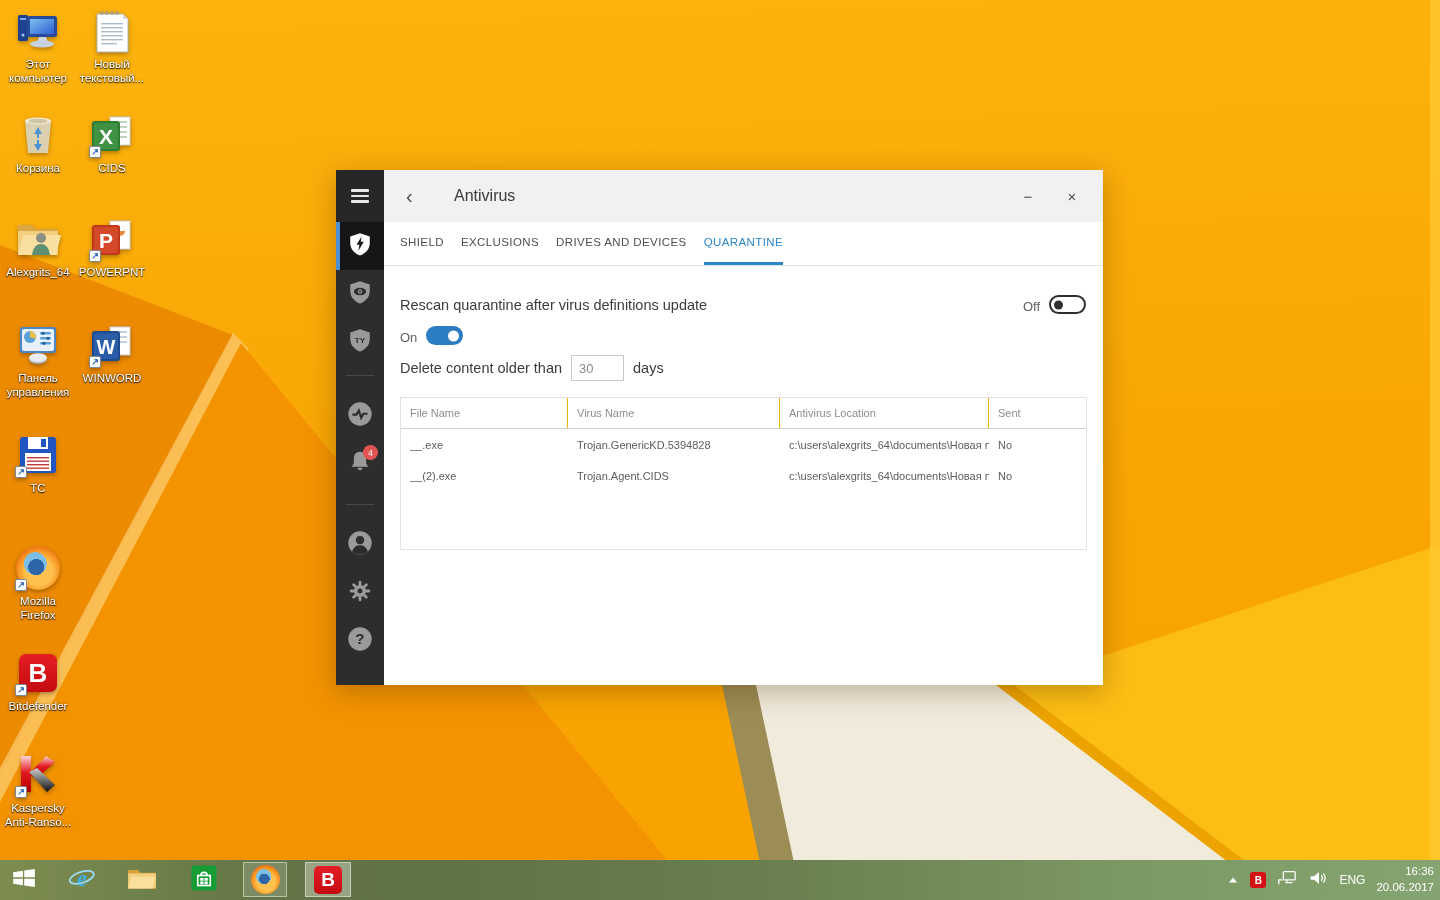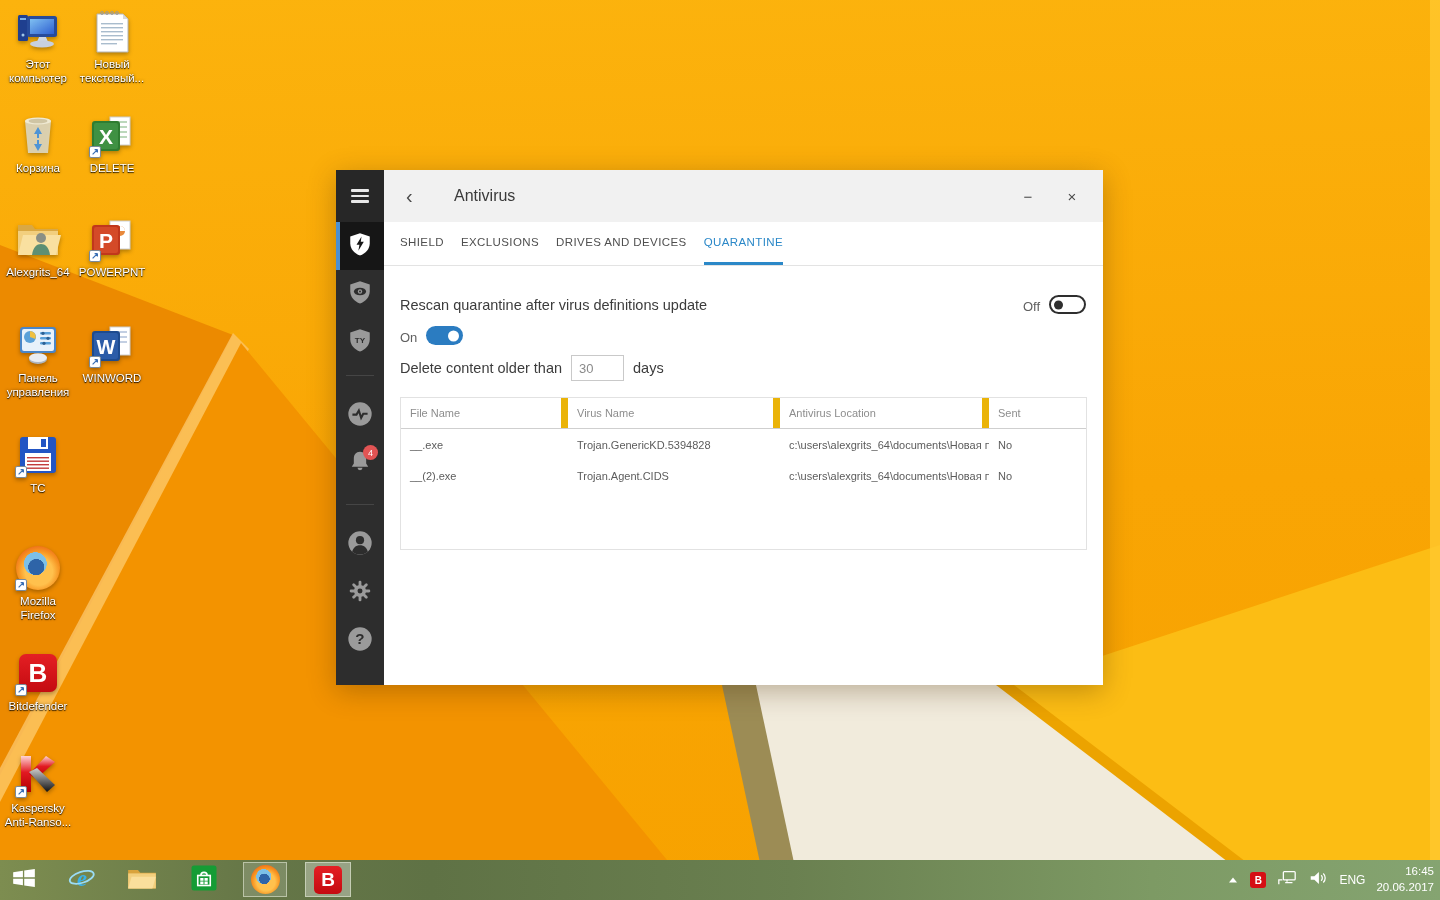--- a/index.html
+++ b/index.html
@@ -68,21 +68,21 @@
                     width:9px;height:9px;border-radius:50%;background:#2e2e2e}
   .toggle.on{background:#2b7cc1}
   .toggle.on .knob{position:absolute;right:4px;top:50%;transform:translateY(-50%);
                    width:11px;height:11px;border-radius:50%;background:#fff}
   .delrow{display:flex;align-items:center;gap:9px;height:34px;padding-left:16px;
           font-size:14.5px;color:#3c3c3c}
   .dayinput{width:44px;height:24px;border:1px solid #c9c9c9;font-size:13px;color:#8a8a8a;
             display:flex;align-items:center;padding-left:7px;box-sizing:content-box}
   .tblwrap{margin:12px 16px 0;border:1px solid #e2e2e2;height:153px;box-sizing:border-box}
   .thead{display:flex;height:30px;border-bottom:1px solid #cfcfcf;color:#8d8d8d;font-size:11px}
-  .th{display:flex;align-items:center;padding-left:9px;border-right:7px solid #eab308;box-sizing:border-box}
+  .th{display:flex;align-items:center;padding-left:9px;border-right:1px solid #eab308;box-sizing:border-box}
   .th:last-child{border-right:none}
   .c1{width:167px;flex:none}.c2{width:212px;flex:none}.c3{width:209px;flex:none}.c4{flex:1}
   .trow{display:flex;height:31px;font-size:11px;color:#5c5c5c}
   .td{display:flex;align-items:center;padding-left:9px;box-sizing:border-box;
       white-space:nowrap;overflow:hidden}
   .actions{display:flex;gap:6px;margin:9px 0 0 16px}
   .abtn{height:22px;min-width:88px;padding:0 12px;background:#fff;border:1px solid #d6d6d6;
         color:#b6bdc6;font-size:10.5px;letter-spacing:.8px;display:flex;align-items:center;
         justify-content:center;box-sizing:border-box}
   
@@ -184,21 +184,21 @@
       <rect x="2" y="8" width="28" height="30" rx="3" fill="#2f7d32"></rect>
       <rect x="4" y="10" width="24" height="26" rx="2" fill="#3f9143"></rect>
       <text x="16" y="31" font-size="21" font-weight="bold" fill="#fff" text-anchor="middle" font-family="Liberation Sans">X</text>
     </svg>
     <span class="sc">
       <svg width="8" height="8" viewBox="0 0 10 10">
           <path d="M2 8 L8 2 M8 2 H4.5 M8 2 V5.5" stroke="#3a6fb5" stroke-width="1.5" fill="none"></path>
         </svg>
     </span>
   </span>
-  <span class="lbl">DELETE</span>
+  <span class="lbl">CIDS</span>
 </div>
 
 <div class="dicon" style="left:1px;top:216px">
   <span class="ic">
     <svg width="46" height="40" viewBox="0 0 46 40">
       <path d="M3 6 h14 l3 4 h23 v26 H3 Z" fill="#d9a844"></path>
       <path d="M3 12 h40 v24 H3 Z" fill="#f2cf7e"></path>
       <path d="M3 36 L8 16 h38 l-5 20 Z" fill="#f9e0a0"></path>
       <circle cx="26" cy="19" r="5" fill="#8a8f85"></circle>
       <path d="M17 36 c1-8 5-11 9-11 c4 0 8 3 9 11 Z" fill="#5d8f73"></path>
@@ -568,17 +568,17 @@
       </svg>
     </span>
     <span>
       <svg width="20" height="18" viewBox="0 0 22 18">
         <path d="M3 7 v4 h4 l5 4.5 V2.5 L7 7 Z" fill="#fff"></path>
         <path d="M14.5 6 a4.2 4.2 0 0 1 0 6 M16.8 4 a7 7 0 0 1 0 10" stroke="#fff" stroke-width="1.4" fill="none"></path>
       </svg>
     </span>
     <span class="lang">ENG</span>
     <span class="clock">
-      <div>16:45</div>
+      <div>16:36</div>
       <div>20.06.2017</div>
     </span>
   </div>
 </div>
 
 </body></html>

